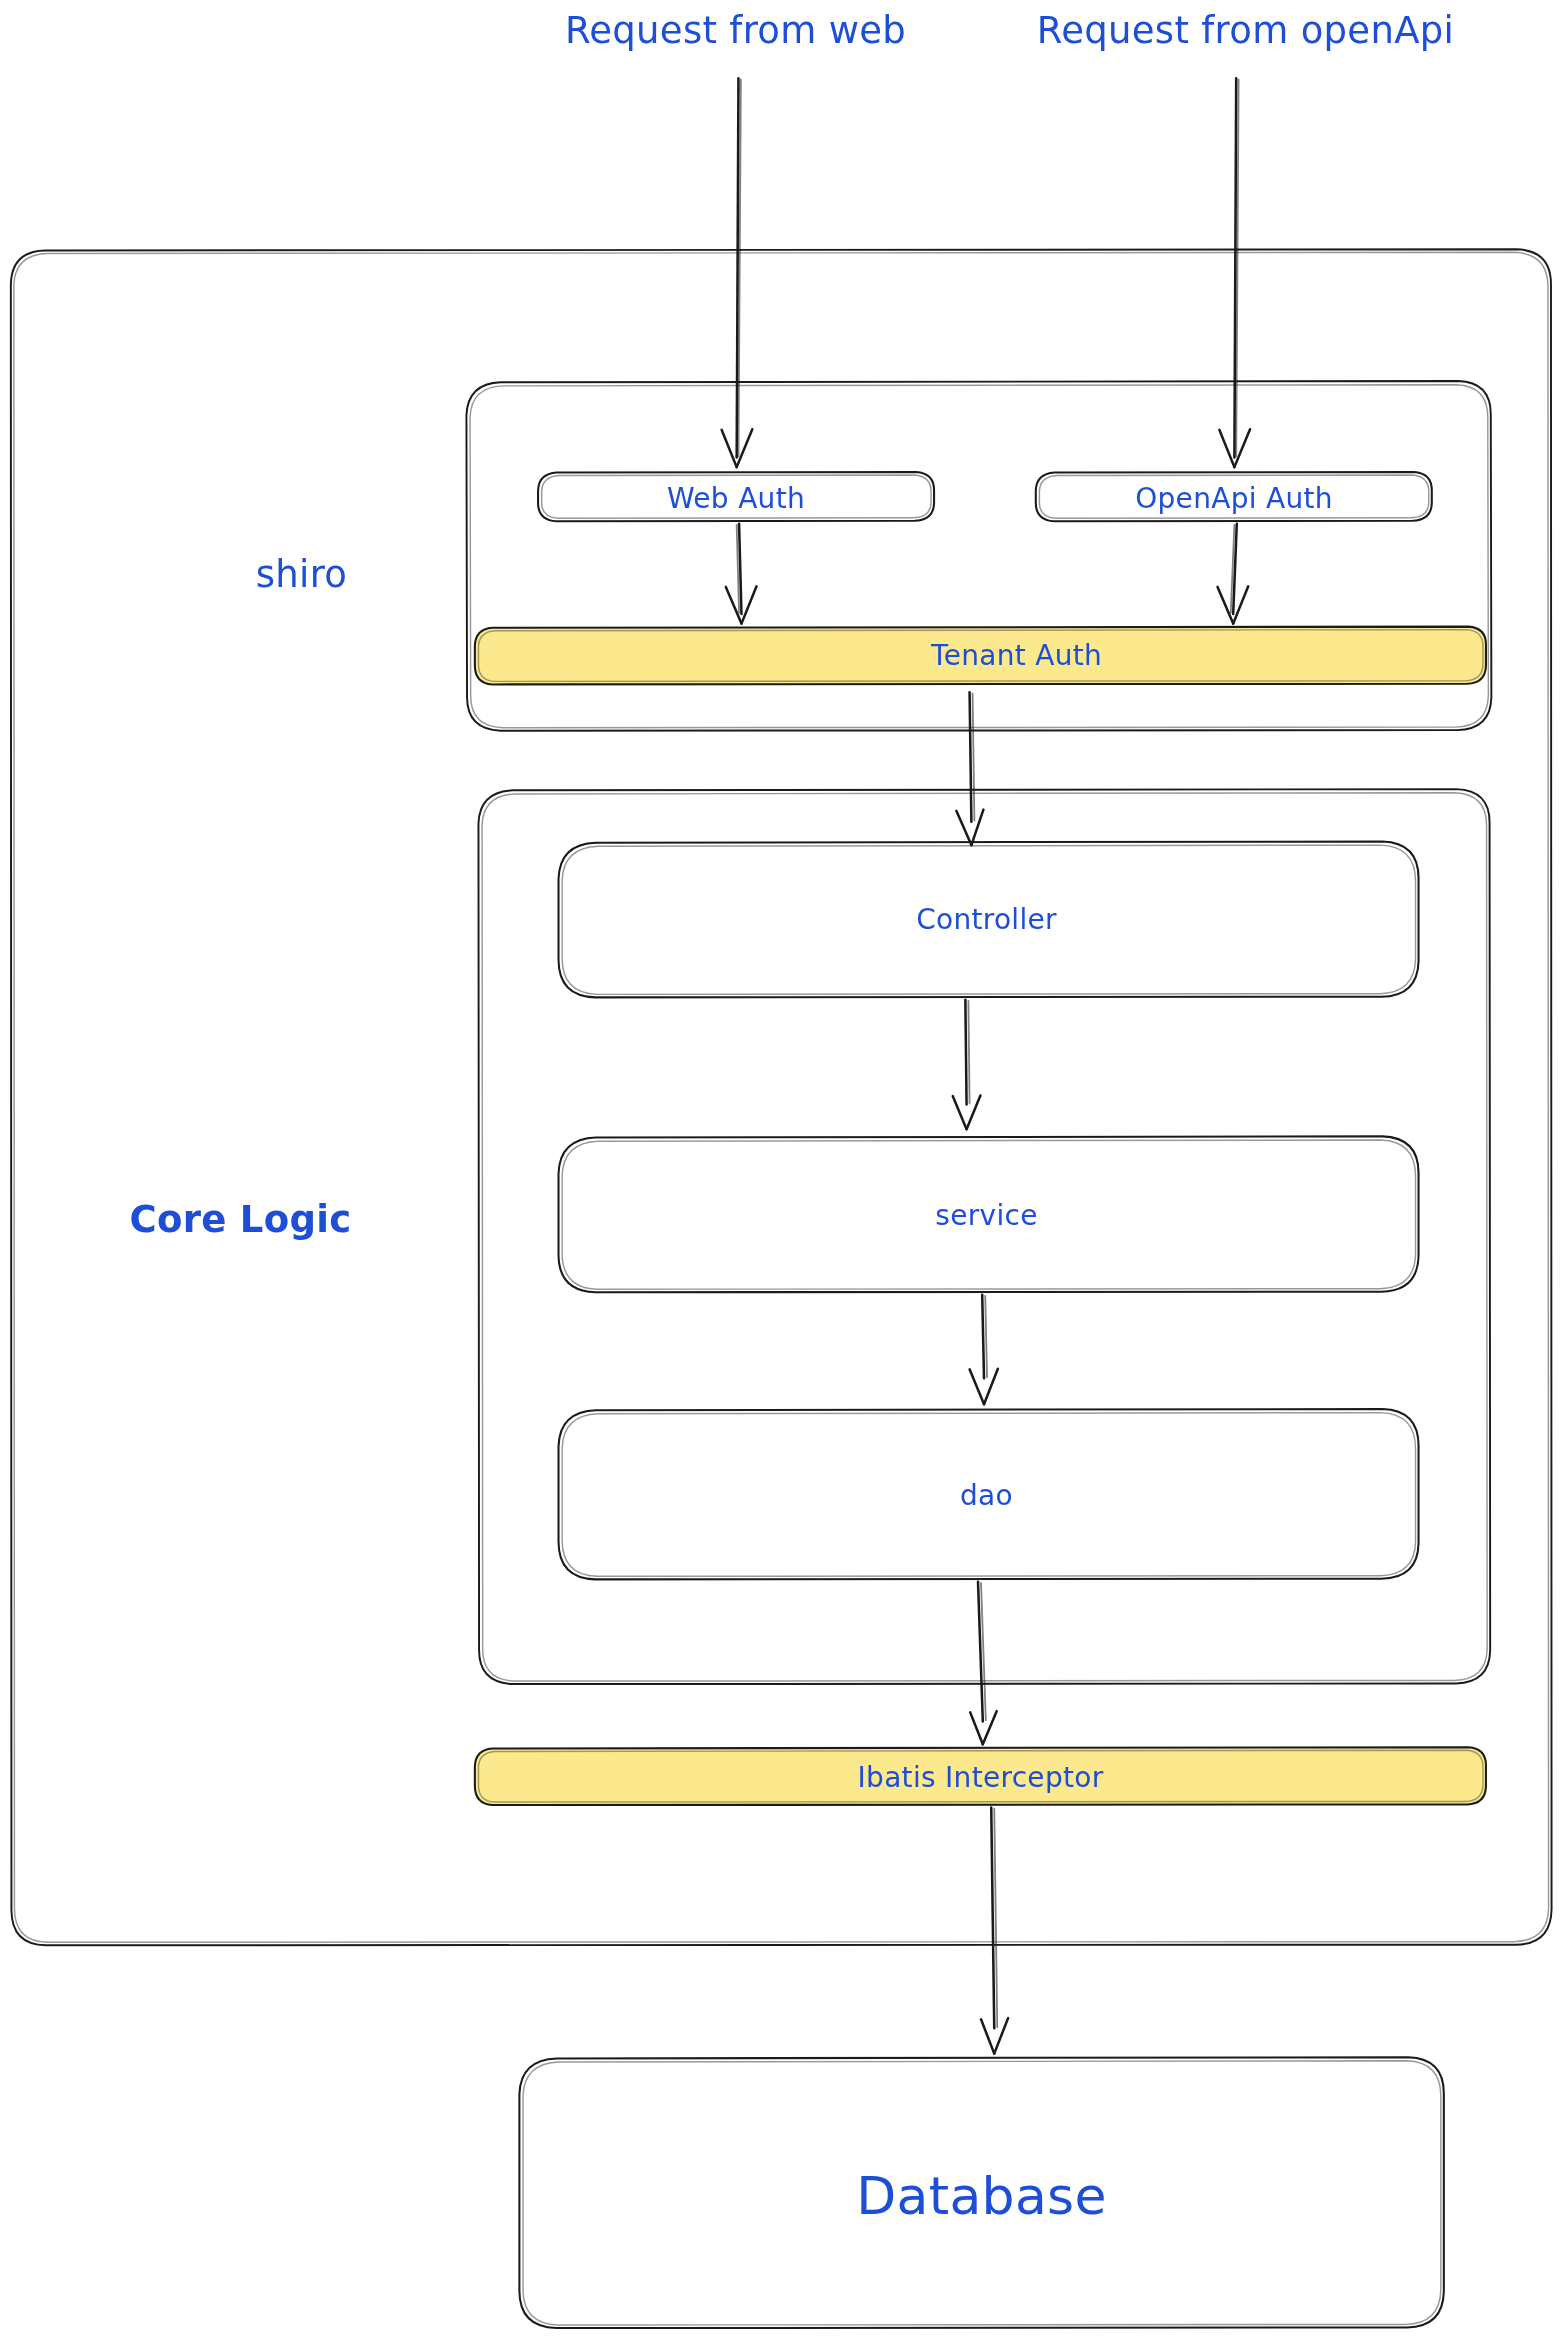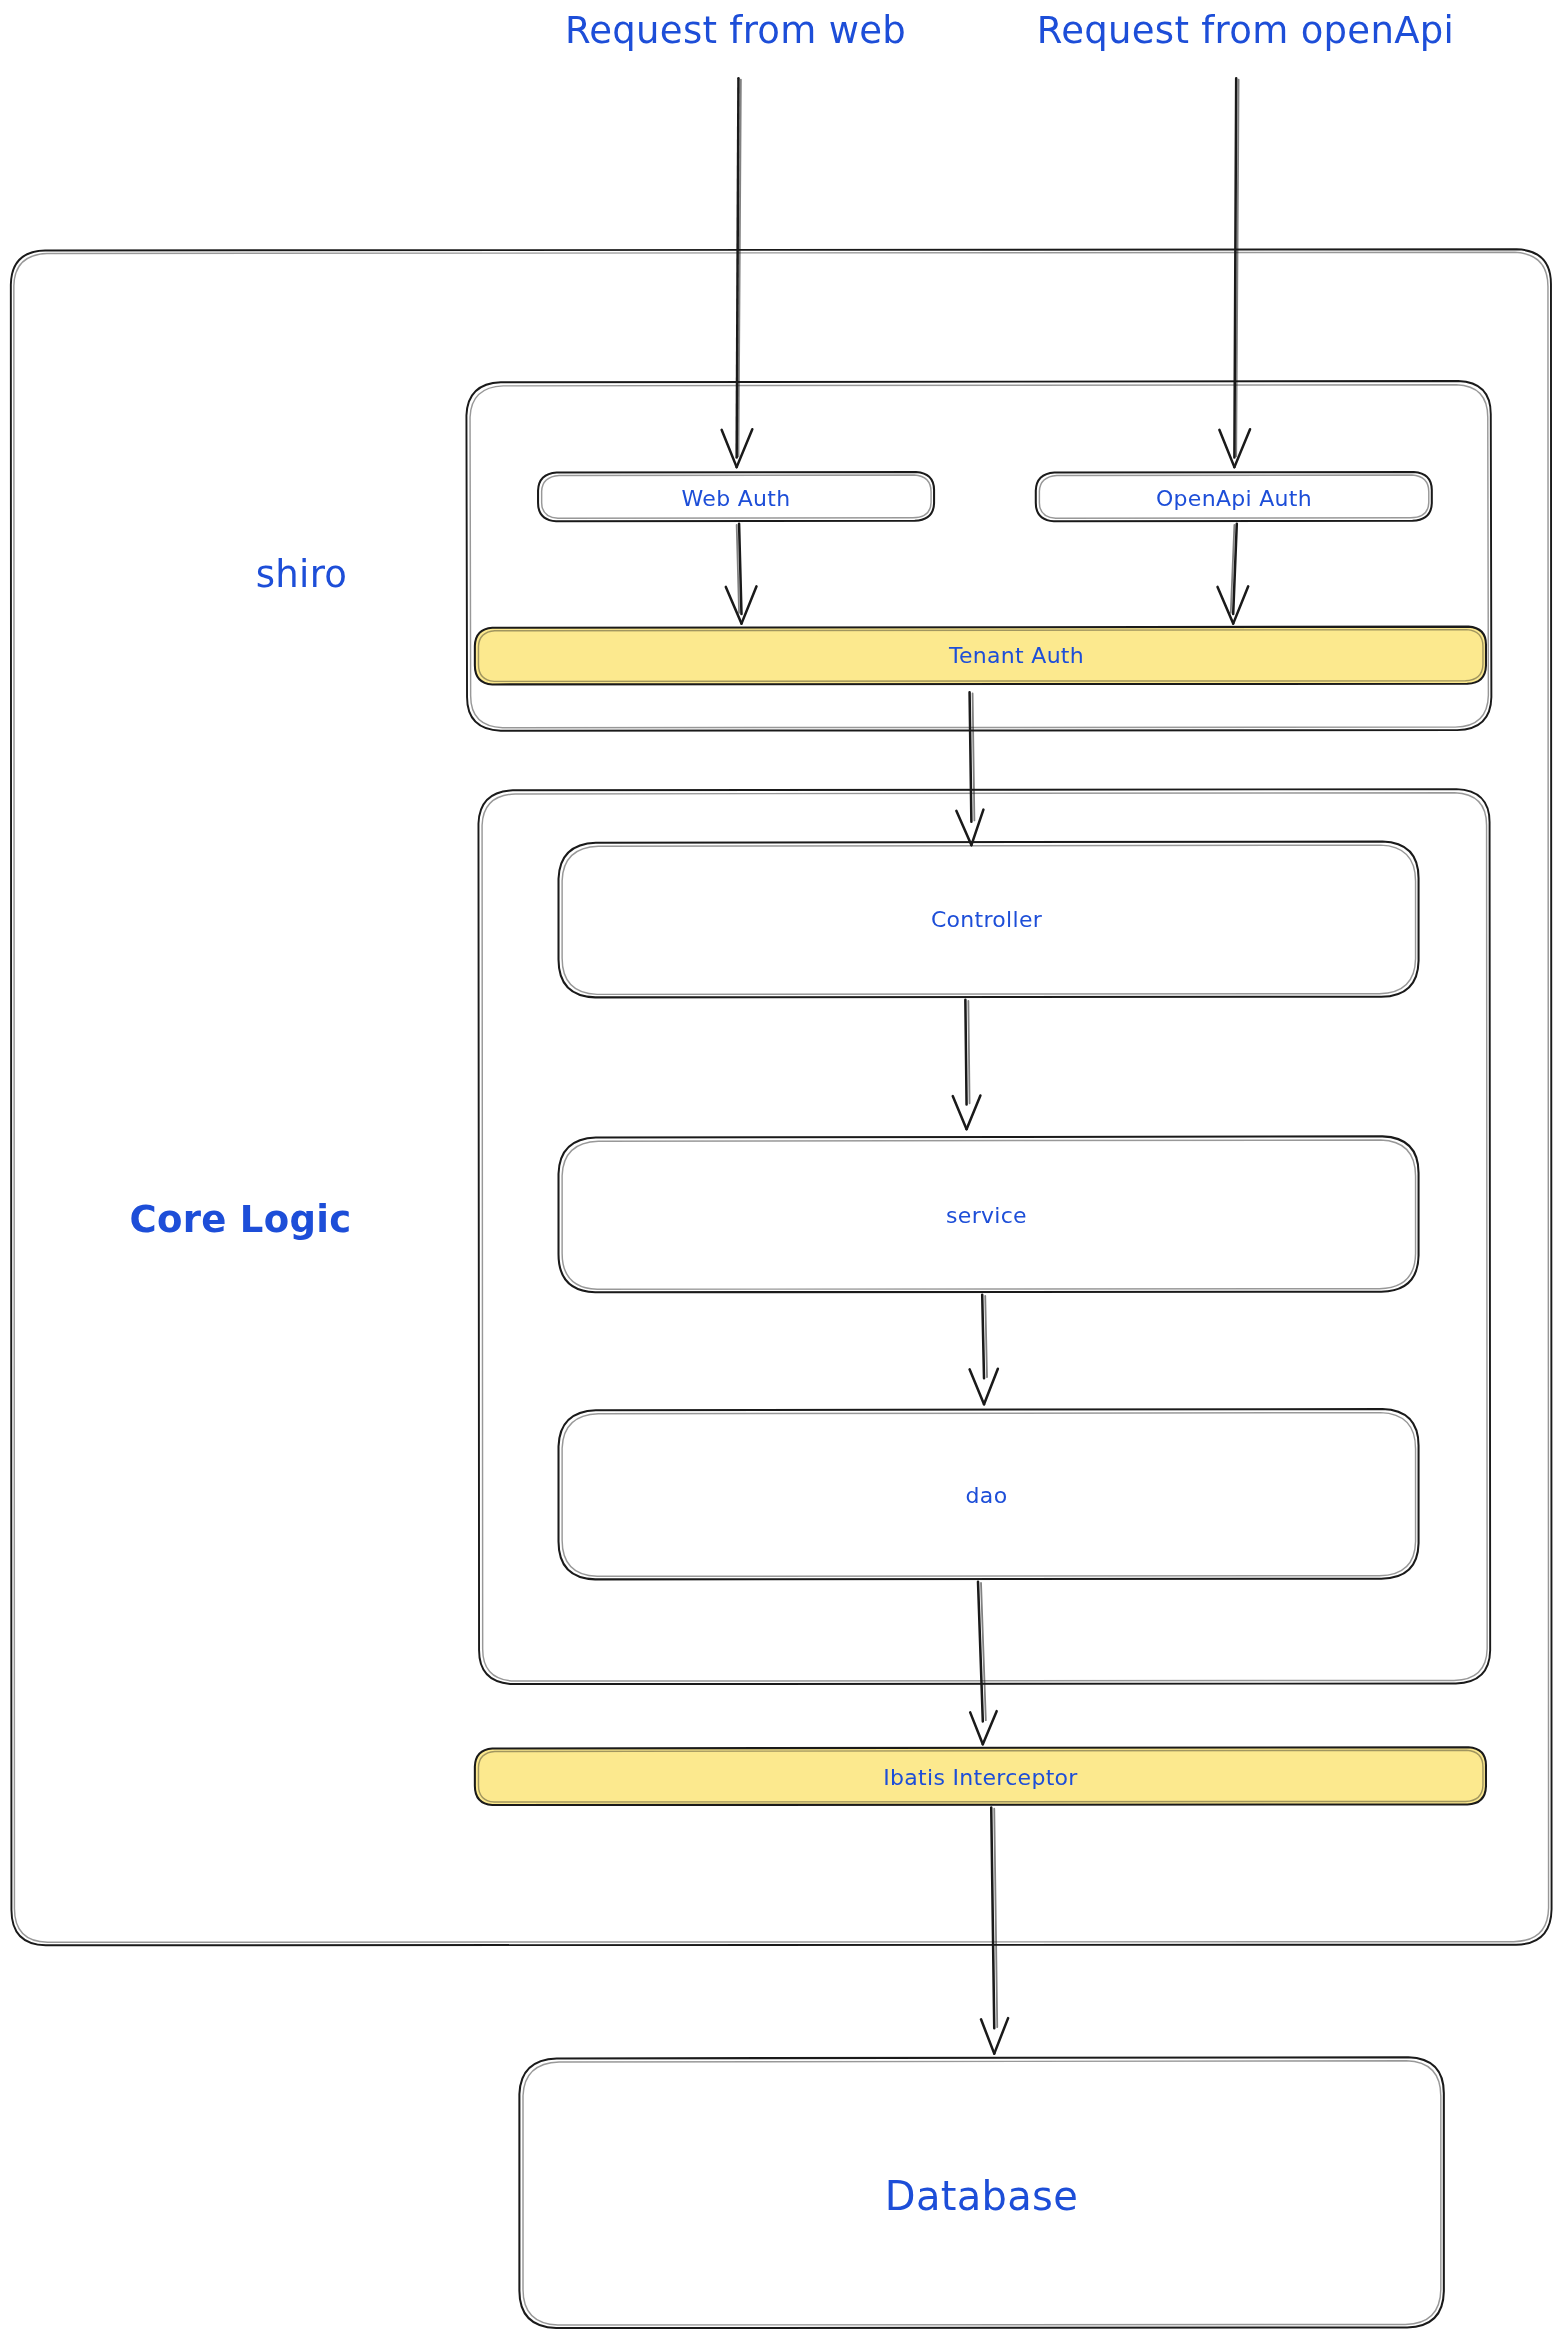--- a/index.html
+++ b/index.html
@@ -29,33 +29,33 @@
     position: absolute;
     display: flex;
     align-items: center;
     justify-content: center;
     color: #1d4ed8;
     white-space: nowrap;
     font-family: "DejaVu Sans", sans-serif;
     letter-spacing: 0.3px;
   }
   .node-label {
-    font-size: 22px;
+    font-size: 28px;
     font-weight: 500;
   }
   .group-label {
     font-size: 37px;
     font-weight: 500;
   }
   .edge-label {
     font-size: 37px;
     font-weight: 500;
   }
   .db-label {
-    font-size: 40px;
+    font-size: 52px;
     font-weight: 500;
   }
 </style>
 </head>
 <body>
 
 <div id="canvas">
 
   <svg class="layer" viewBox="0 0 2597 3891" xmlns="http://www.w3.org/2000/svg">
     <defs>

